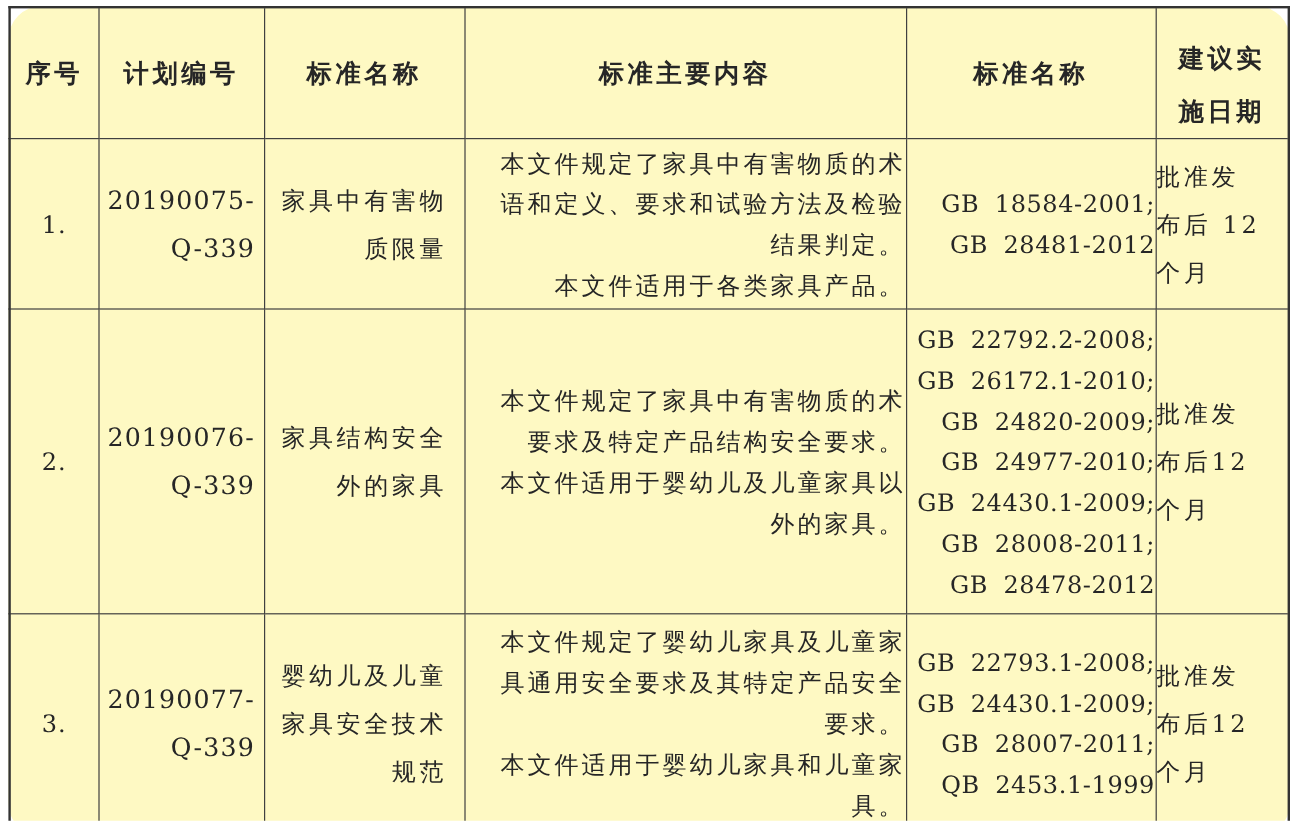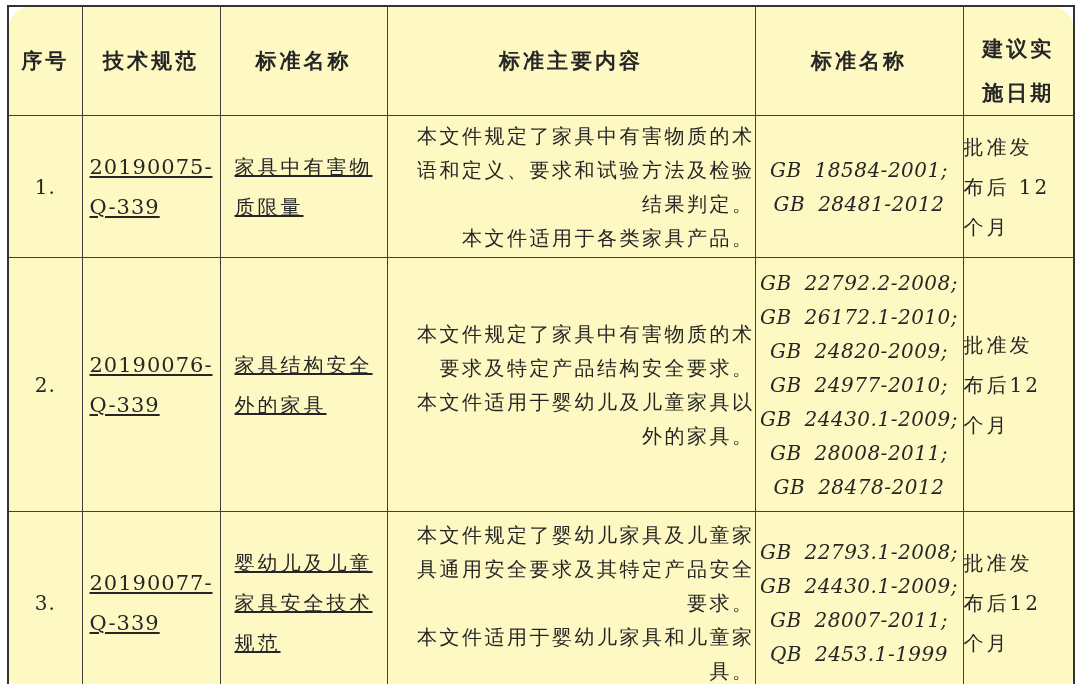--- a/index.html
+++ b/index.html
@@ -58,49 +58,47 @@
   tr.row-3 { height: 184px; }
 
   .c-seq {
     text-align: center;
     font-size: 21px;
     letter-spacing: 1px;
   }
   .c-plan, .c-name { text-align: center; }
   .cellblock {
     display: inline-block;
-    text-align: left;
+    text-align: right;
     white-space: pre-line;
     vertical-align: middle;
-    text-decoration: underline;
   }
   .c-plan .cellblock {
     font-size: 21px;
     letter-spacing: 1px;
     line-height: 40px;
   }
   .c-name .cellblock {
     letter-spacing: 3px;
     line-height: 40px;
   }
   .c-content {
     text-align: right;
     white-space: pre-line;
     letter-spacing: 2.5px;
     line-height: 34px;
     padding: 2px 5px 2px 6px;
   }
   .c-replaced {
-    text-align: center;
+    text-align: right;
     white-space: pre-line;
     letter-spacing: 0.5px;
     word-spacing: 6px;
     line-height: 34px;
     padding-left: 8px;
-    font-style: italic;
   }
   .c-date {
     white-space: pre-line;
     letter-spacing: 3px;
     line-height: 40px;
   }
 </style>
 </head>
 <body>
 
@@ -110,21 +108,21 @@
       <col style="width:74px">
       <col style="width:138px">
       <col style="width:167px">
       <col style="width:368px">
       <col style="width:208px">
       <col style="width:111px">
     </colgroup>
     <thead>
       <tr class="row-header">
         <th>序号</th>
-        <th>技术规范</th>
+        <th>计划编号</th>
         <th>标准名称</th>
         <th>标准主要内容</th>
         <th>标准名称</th>
         <th><span class="hdr-narrow">建议实施日期</span></th>
       </tr>
     </thead>
     <tbody>
       <tr class="row-1">
         <td class="c-seq">1.</td>
         <td class="c-plan"><span class="cellblock">20190075-

